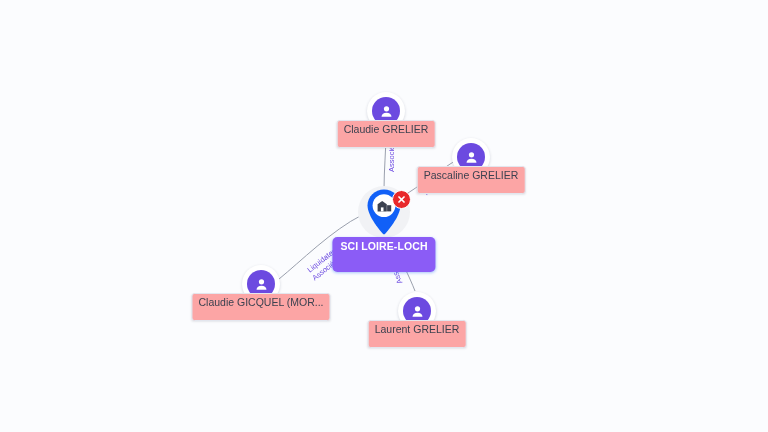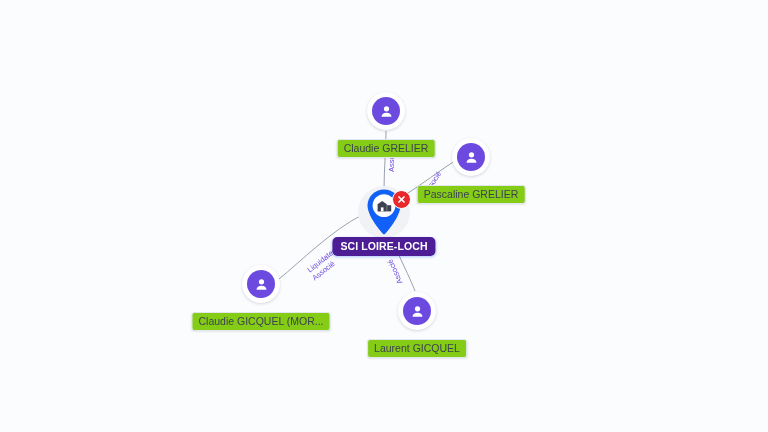--- a/index.html
+++ b/index.html
@@ -53,27 +53,27 @@
     background: #6c4ae0;
     display: flex;
     align-items: center;
     justify-content: center;
   }
   .avatar-circle svg {
     display: block;
   }
   .node-chip {
     position: absolute;
-    top: 28px;
+    top: 9px;
     left: 50%;
     transform: translateX(-50%);
-    background: #84cc16;
+    background: #fca5a5;
     border: 1px solid #e3e6ee;
     border-radius: 3px;
-    padding: 2px 6px 3px 6px;
+    padding: 2px 6px 12px 6px;
     font-size: 10.5px;
     line-height: 12px;
     color: #3c4250;
     white-space: nowrap;
     box-shadow: 0 1px 2px rgba(35, 45, 70, 0.10);
   }
 
   
   .company-node {
     position: absolute;
@@ -107,23 +107,23 @@
     border: 1.5px solid #ffffff;
     display: flex;
     align-items: center;
     justify-content: center;
   }
   .company-chip {
     position: absolute;
     top: 25px;
     left: 50%;
     transform: translateX(-50%);
-    background: #4c1d95;
+    background: #8b5cf6;
     border-radius: 5px;
-    padding: 3px 8px 4px 8px;
+    padding: 3px 8px 20px 8px;
     font-size: 10.5px;
     line-height: 12px;
     font-weight: bold;
     color: #ffffff;
     white-space: nowrap;
     letter-spacing: 0.1px;
     box-shadow: 0 1px 3px rgba(17, 96, 247, 0.35);
   }
 
   
@@ -200,21 +200,21 @@
 
   <div class="person-node" style="left:417px; top:311px;">
     <div class="avatar-ring">
       <div class="avatar-circle">
         <svg width="17" height="17" viewBox="0 0 24 24" fill="#ffffff">
           <circle cx="12" cy="8.2" r="3.7"></circle>
           <path d="M5 19.4c0-3.6 3.2-5.7 7-5.7s7 2.1 7 5.7z"></path>
         </svg>
       </div>
     </div>
-    <div class="node-chip">Laurent GICQUEL</div>
+    <div class="node-chip">Laurent GRELIER</div>
   </div>
 
   <div class="company-node" style="left:384px; top:212px;">
     <div class="company-halo"></div>
     <div class="pin">
       <svg width="40" height="48" viewBox="0 0 40 48">
         <path d="M20 1.5c-9.1 0-16.5 7.2-16.5 16.1 0 11 14 26.8 15.3 28.2.7.7 1.7.7 2.4 0C22.5 44.4 36.5 28.6 36.5 17.6 36.5 8.7 29.1 1.5 20 1.5z" fill="#1160f7"></path>
         <circle cx="20" cy="17.6" r="11.4" fill="#ffffff"></circle>
         <g fill="#3c4250">
           <path d="M13.6 23.4v-7.1l4.6-3.4 4.6 3.4v7.1z"></path>

